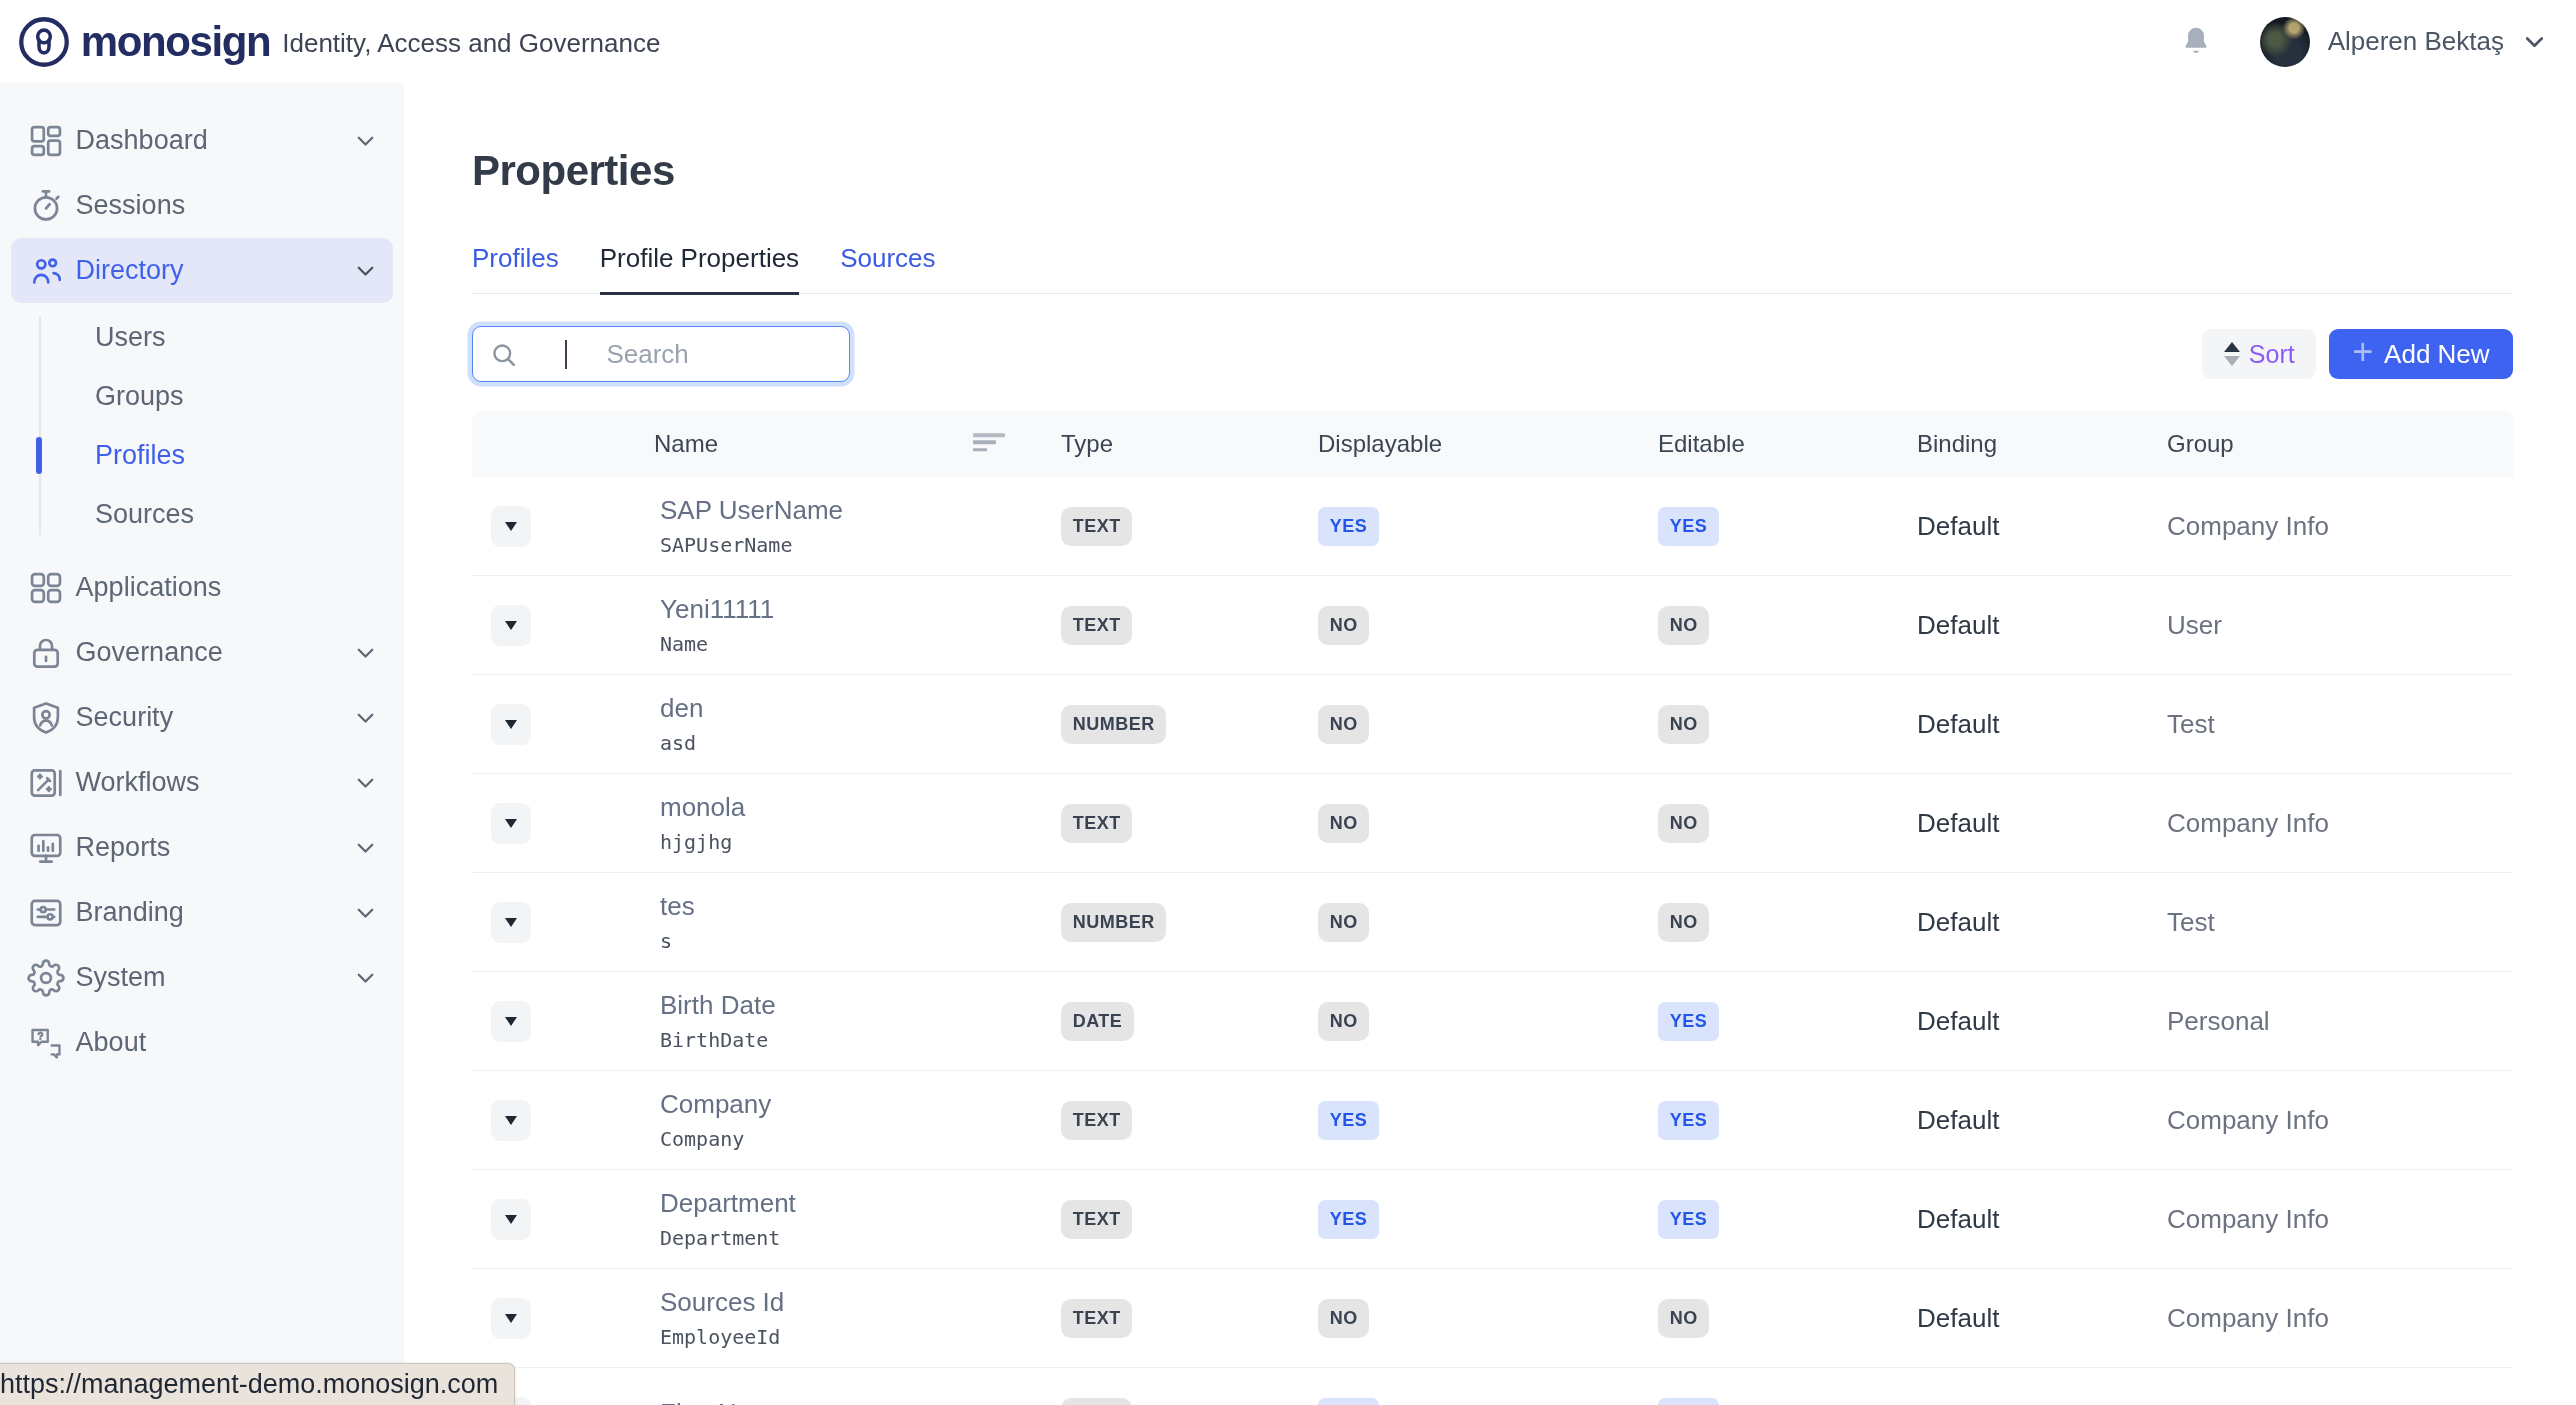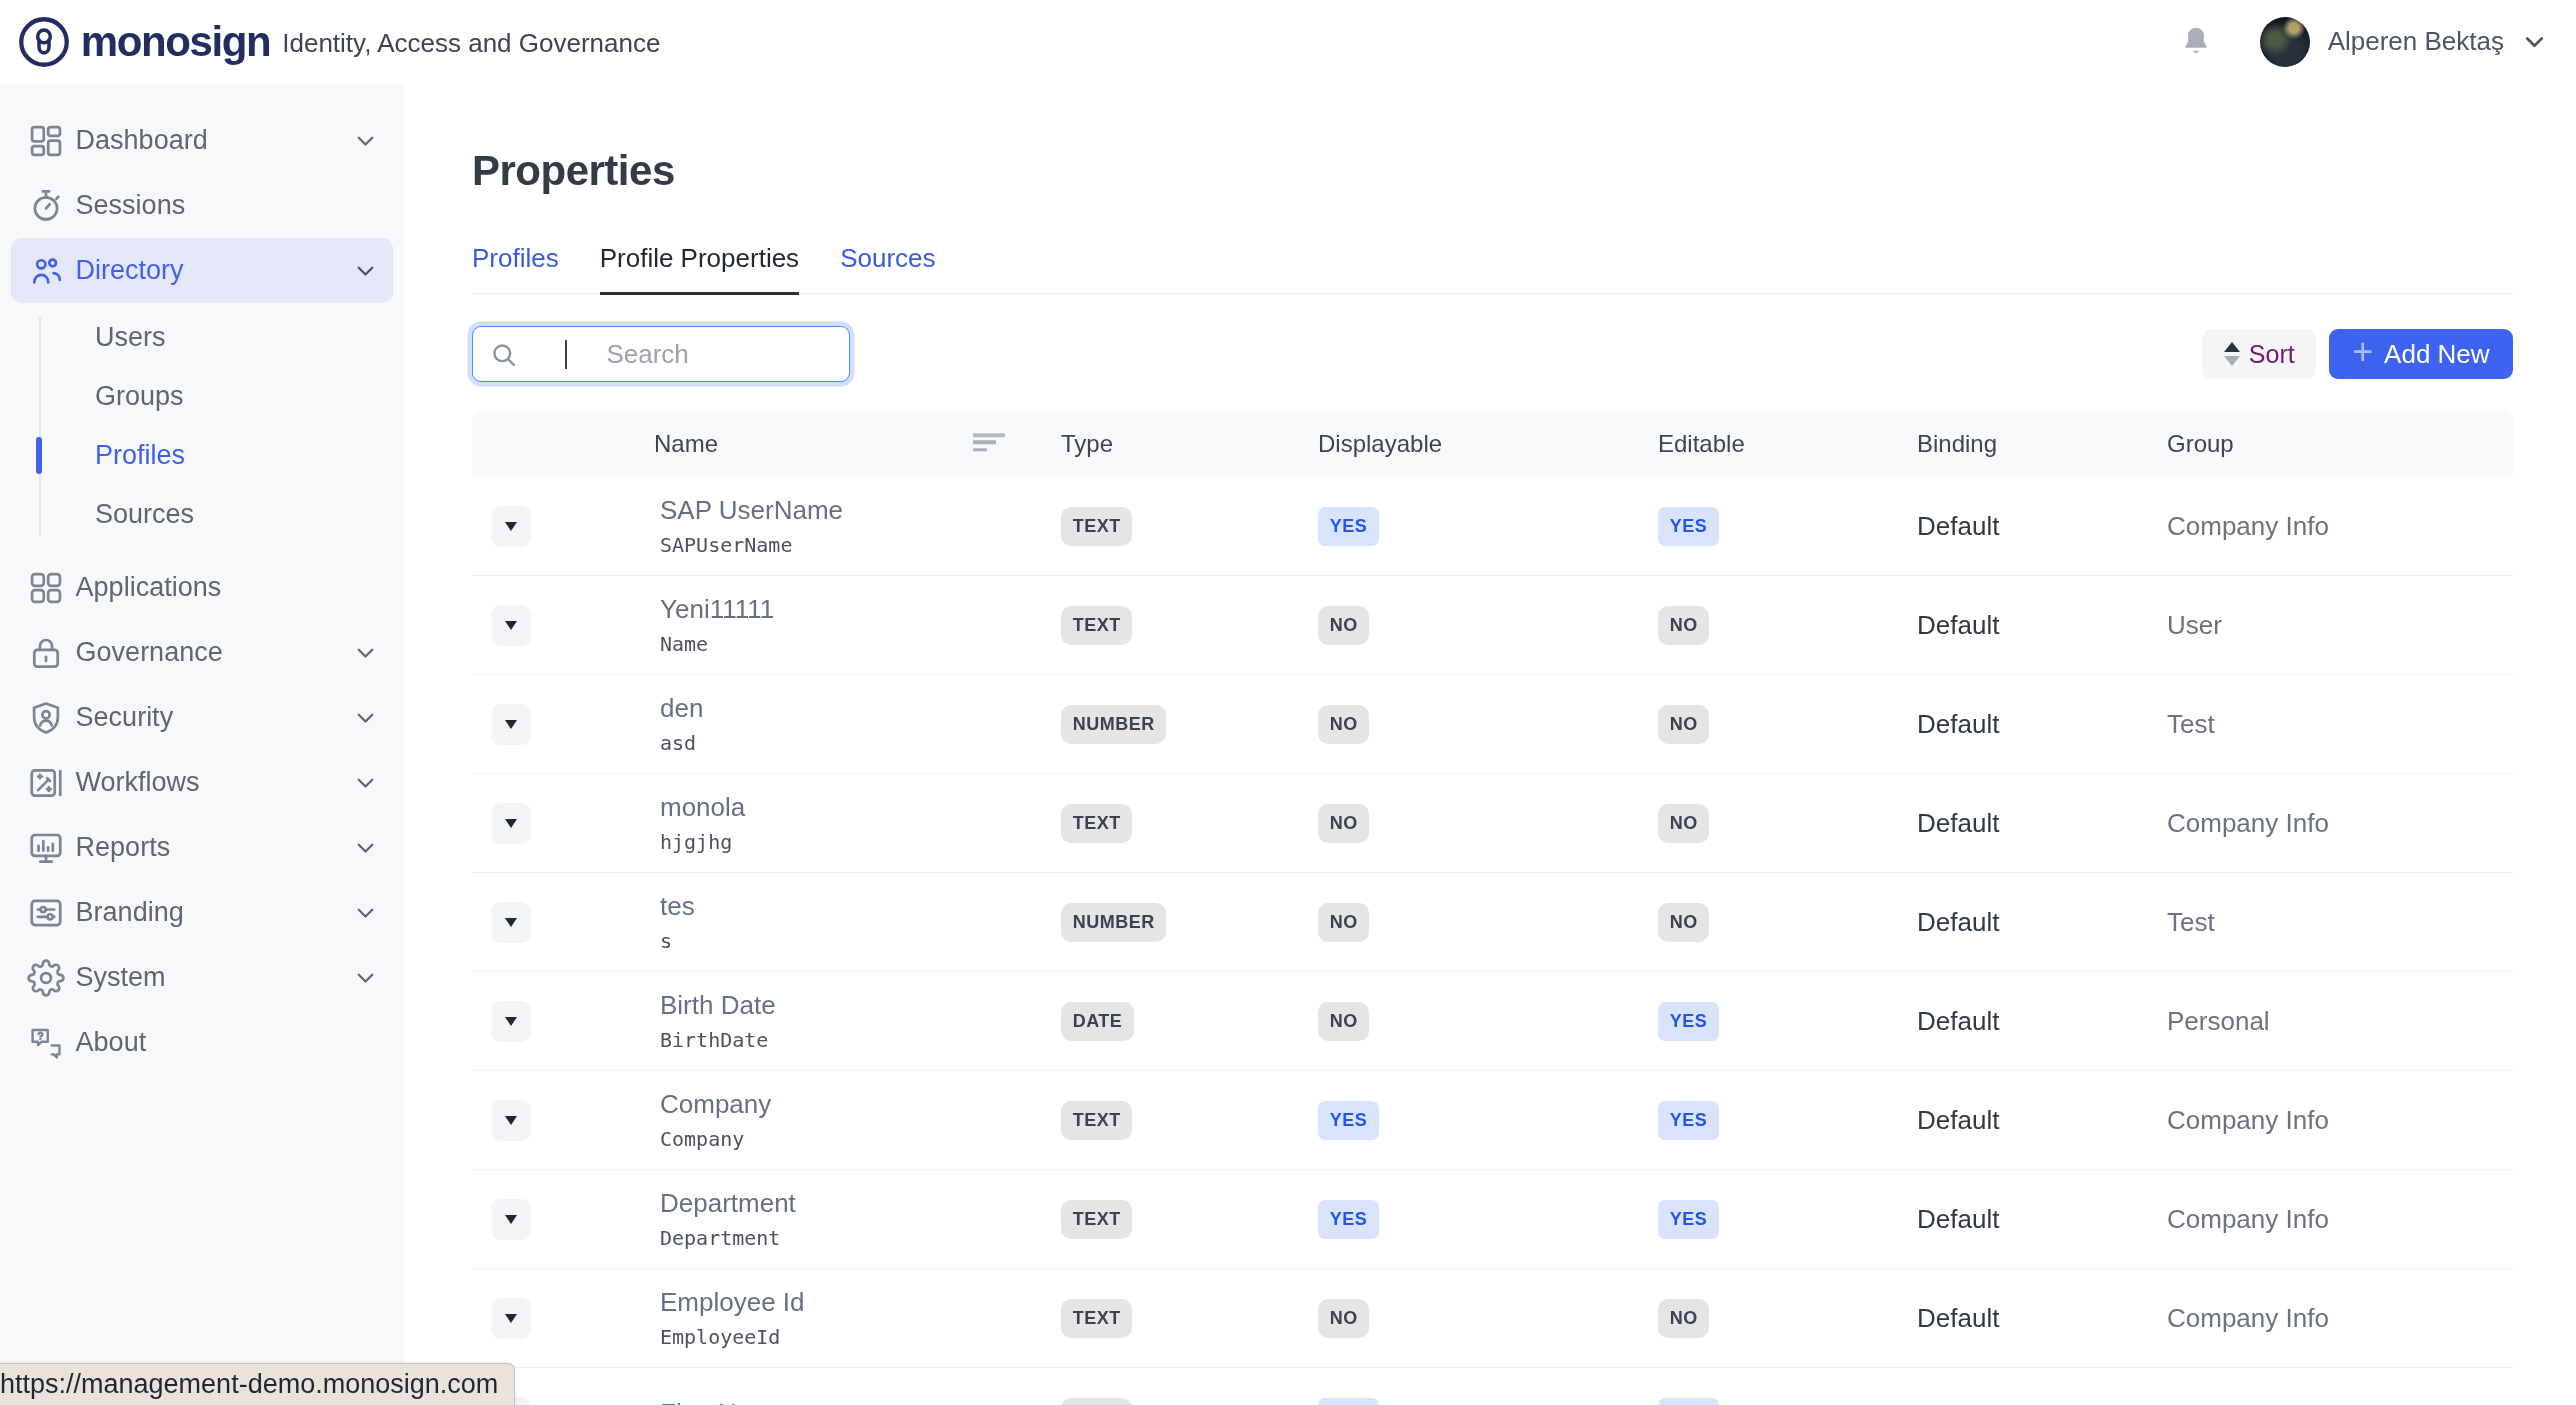--- a/index.html
+++ b/index.html
@@ -49,21 +49,21 @@
   .controls{display:flex;align-items:center;margin-top:32px;}
   .search-box{width:378px;height:56px;background:#fff;border:1.8px solid #518af0;border-radius:9px;
     box-shadow:0 0 0 4.5px rgba(118,163,245,.35);display:flex;align-items:center;padding:0 16px;box-sizing:border-box;gap:36px;}
   .search-box svg{width:29px;height:29px;flex:0 0 auto;color:#8b939f;}
   .caret-bar{width:1.8px;height:29px;background:#39424f;margin-left:10.8px;flex:0 0 auto;}
   .search-input{border:none;outline:none;flex:1;font-size:26px;color:#39424f;margin-left:1.8px;min-width:0;
     font-family:"Liberation Sans",sans-serif;background:transparent;}
   .search-input::placeholder{color:#9aa2ad;}
   .controls-right{margin-left:auto;display:flex;gap:12.6px;align-items:center;}
   .btn{height:50px;border:none;border-radius:9px;display:flex;align-items:center;cursor:pointer;font-family:"Liberation Sans",sans-serif;}
-  .btn-sort{background:#f4f5f6;padding:0 21.6px;font-size:25px;color:#701a75;gap:9px;}
+  .btn-sort{background:#f4f5f6;padding:0 21.6px;font-size:25px;color:#8b5cf6;gap:9px;}
   .sort-tris{display:flex;flex-direction:column;align-items:center;}
   .tri-up{width:0;height:0;border-left:8px solid transparent;border-right:8px solid transparent;border-bottom:10px solid #2b3442;}
   .tri-down{width:0;height:0;border-left:8px solid transparent;border-right:8px solid transparent;border-top:10px solid #a7adb7;margin-top:4.5px;}
   .btn-add{background:#3f63f1;color:#fff;padding:0 23.4px;font-size:26px;gap:10.8px;}
   .btn-add .plus{font-size:36px;font-weight:400;color:#aabdf7;line-height:1;margin-top:-3.6px;}
   
   .table{margin-top:29px;width:2041px;}
   .thead{height:66px;background:#f8f9fb;border-radius:9px 9px 0 0;position:relative;}
   .hcell{position:absolute;top:50%;transform:translateY(-50%);font-size:24px;color:#3b4553;}
   .sort-bars{position:absolute;left:501px;top:50%;transform:translateY(-50%);cursor:pointer;}
@@ -555,21 +555,21 @@
             <span class="row-group">Company Info</span>
           </div>
   </div>
         <div class="trow">
     <div class="cell c-caret">
       <button class="caret-btn">
               <span class="caret-down"></span>
             </button>
     </div>
     <div class="cell c-name">
-      <div class="row-name">Employee Id</div>
+      <div class="row-name">Sources Id</div>
       <div class="row-sub">EmployeeId</div>
     </div>
     <div class="cell c-type">
             <span class="badge badge-gray">TEXT</span>
           </div>
     <div class="cell c-disp">
             <span class="badge badge-gray">NO</span>
           </div>
     <div class="cell c-edit">
             <span class="badge badge-gray">NO</span>

